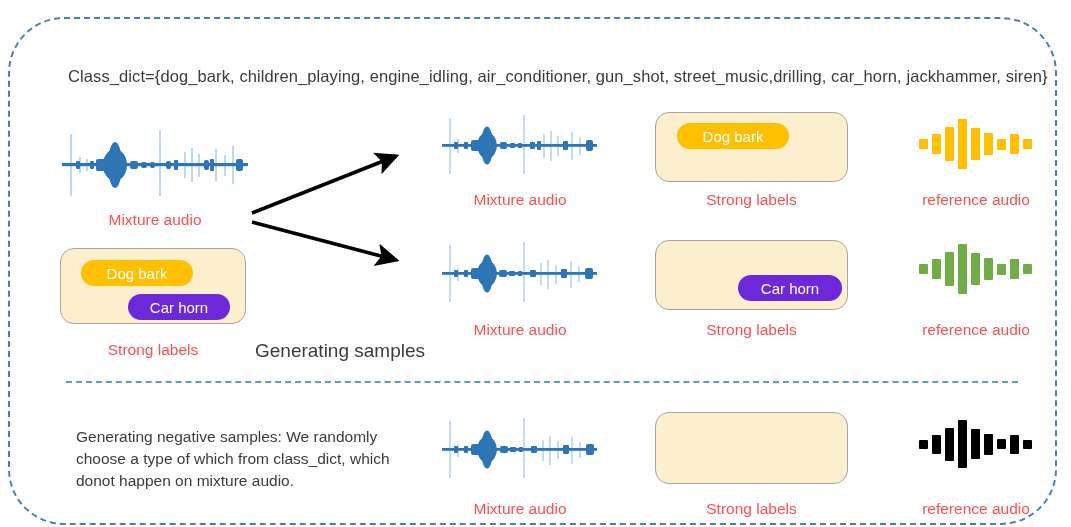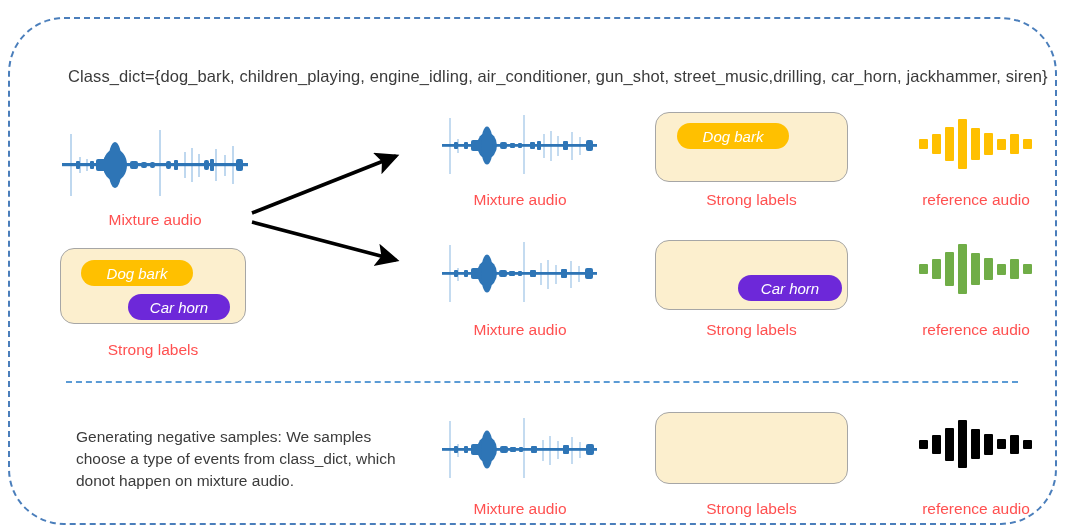--- a/index.html
+++ b/index.html
@@ -87,21 +87,20 @@
   .badge {
     position: absolute;
     display: flex;
     align-items: center;
     justify-content: center;
     border-radius: 13px;
     color: #ffffff;
     font-size: 15px;
     line-height: 1;
     white-space: nowrap;
-    font-style: italic;
   }
   .badge-dog  { background: #FFC000; }
   .badge-car  { background: #6d28d9; }
 
   
   .waveform {
     position: absolute;
   }
   .waveform svg { display: block; }
 
@@ -181,20 +180,21 @@
       <defs>
         <marker id="ah" markerWidth="7" markerHeight="7" refX="5.6" refY="3.2" orient="auto">
           <path d="M0,0 L6.6,3.2 L0,6.4 L1.4,3.2 Z" fill="#000000"></path>
         </marker>
       </defs>
       <line x1="12" y1="71" x2="156" y2="14" stroke="#000000" stroke-width="3.6" marker-end="url(#ah)"></line>
       <line x1="12" y1="80" x2="156" y2="118" stroke="#000000" stroke-width="3.6" marker-end="url(#ah)"></line>
     </svg>
   </div>
 
+  <div class="gen-samples">Generating samples</div>
 
   <div class="waveform" style="left:440px; top:100px;">
     <svg width="160" height="68" viewBox="0 0 160 68">
       <g stroke="#9DC3E6" stroke-width="1.2">
         <line x1="10" y1="6" x2="10" y2="62"></line>
         <line x1="84" y1="3" x2="84" y2="62"></line>
         <line x1="104" y1="22" x2="104" y2="46"></line>
         <line x1="111" y1="19" x2="111" y2="49"></line>
         <line x1="118" y1="24" x2="118" y2="44"></line>
         <line x1="132" y1="20" x2="132" y2="48"></line>
@@ -283,21 +283,21 @@
     <i style="height:32px; background:#70AD47;"></i>
     <i style="height:22px; background:#70AD47;"></i>
     <i style="height:11px; background:#70AD47;"></i>
     <i style="height:20px; background:#70AD47;"></i>
     <i style="height:10px; background:#70AD47;"></i>
   </div>
   <div class="caption" style="left:906px; top:309px; width:140px;">reference audio</div>
 
   <div class="divider"></div>
 
-  <div class="neg-text">Generating negative samples: We samples choose a type of events from class_dict, which donot happen on mixture audio.</div>
+  <div class="neg-text">Generating negative samples: We randomly choose a type of which from class_dict, which donot happen on mixture audio.</div>
 
   <div class="waveform" style="left:440px; top:404px;">
     <svg width="160" height="68" viewBox="0 0 160 68">
       <g stroke="#9DC3E6" stroke-width="1.2">
         <line x1="10" y1="5" x2="10" y2="62"></line>
         <line x1="84" y1="2" x2="84" y2="62"></line>
         <line x1="103" y1="24" x2="103" y2="45"></line>
         <line x1="110" y1="20" x2="110" y2="49"></line>
         <line x1="118" y1="25" x2="118" y2="43"></line>
         <line x1="132" y1="21" x2="132" y2="48"></line>

